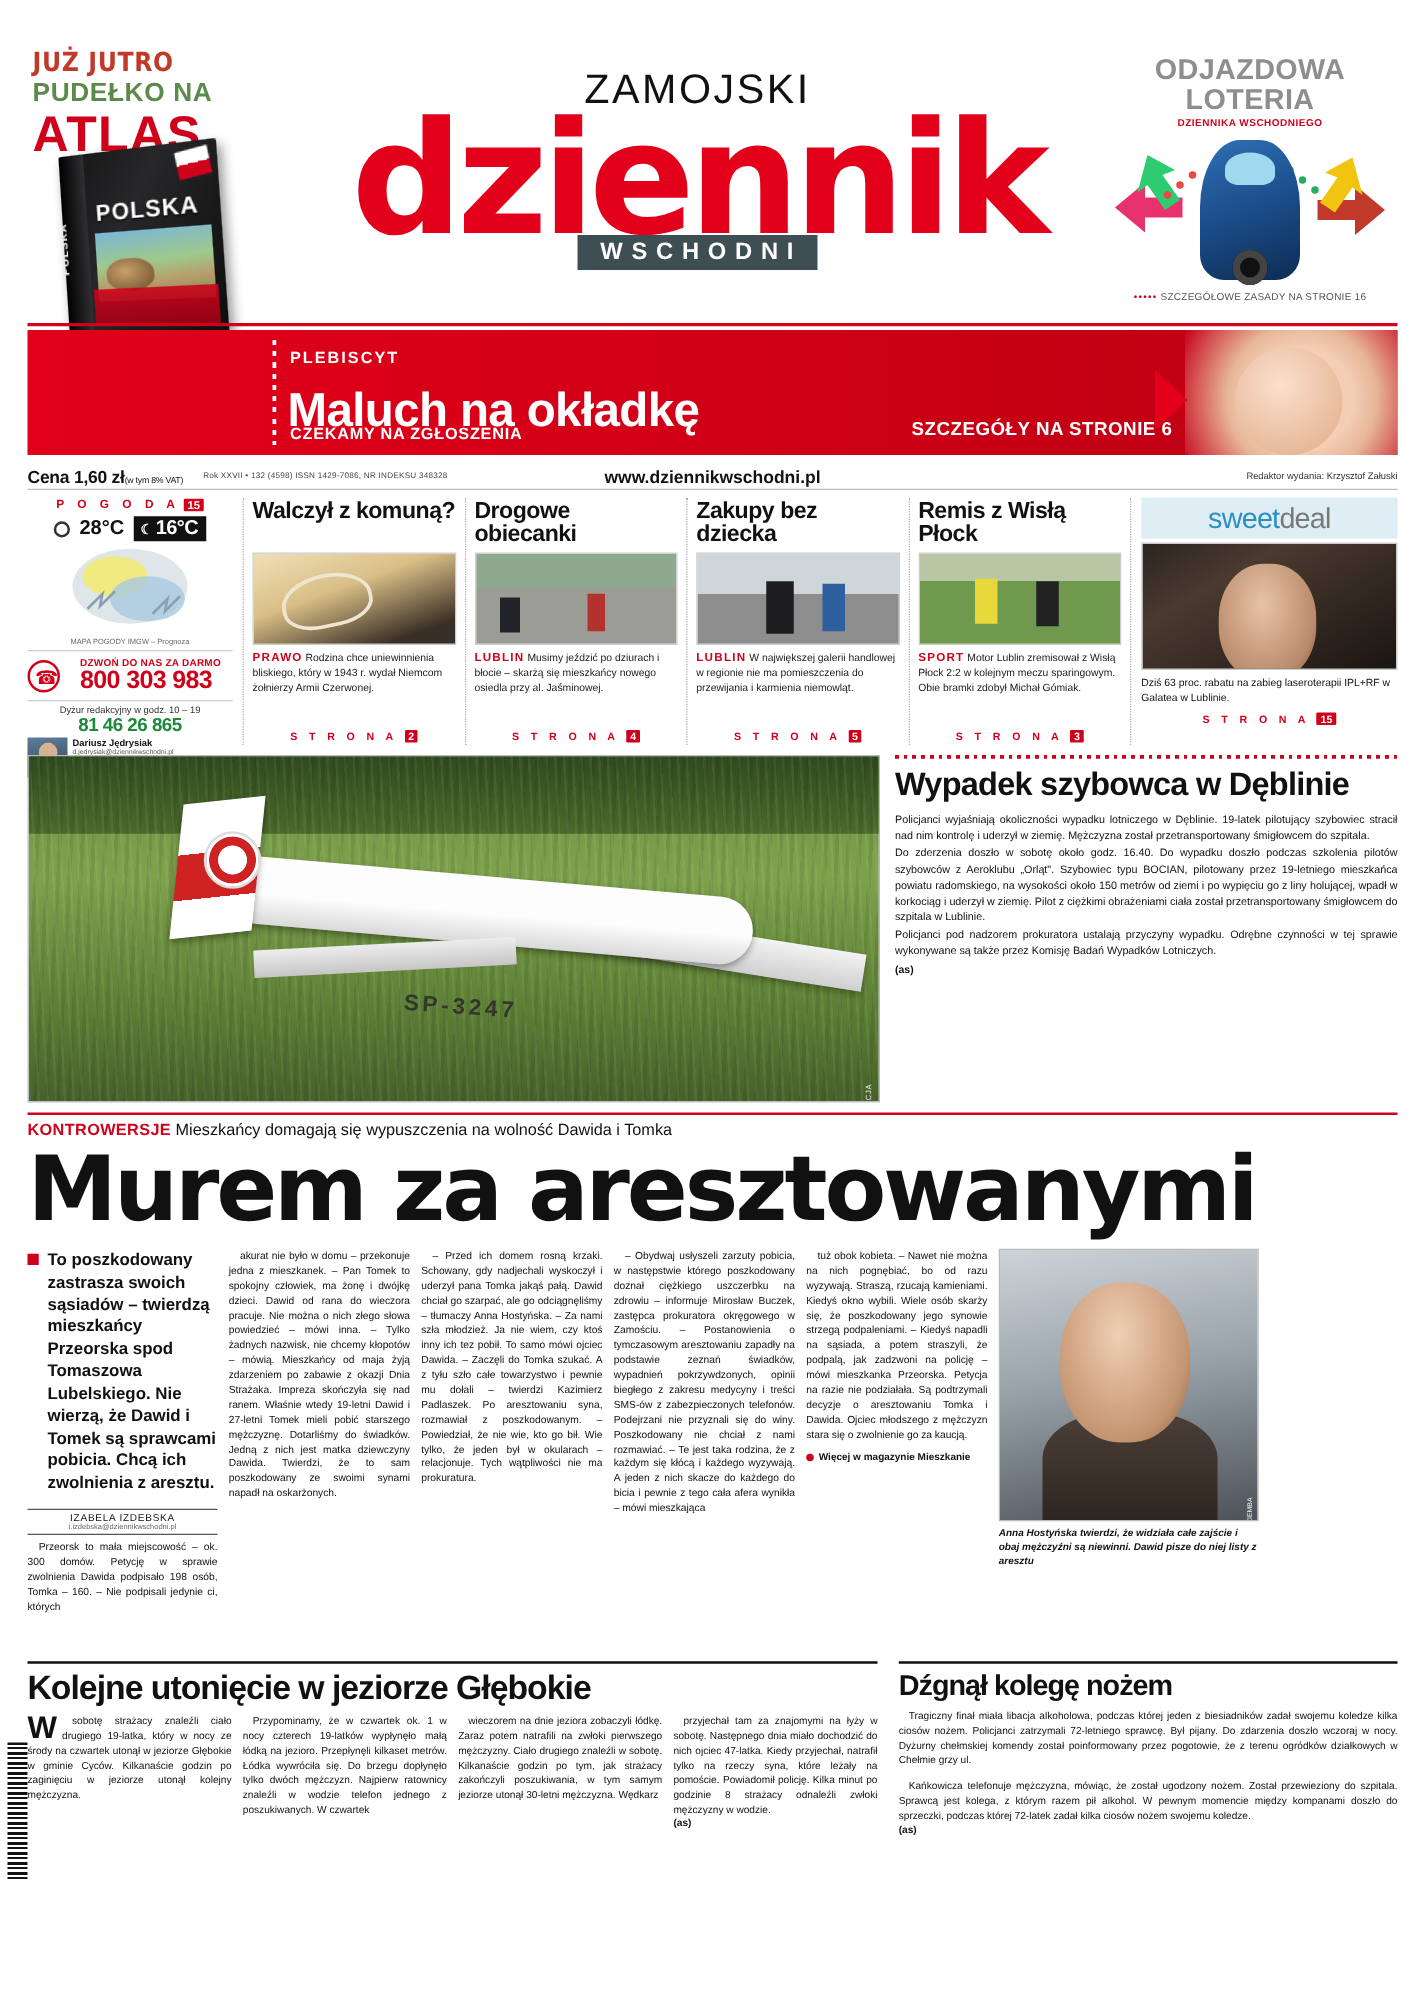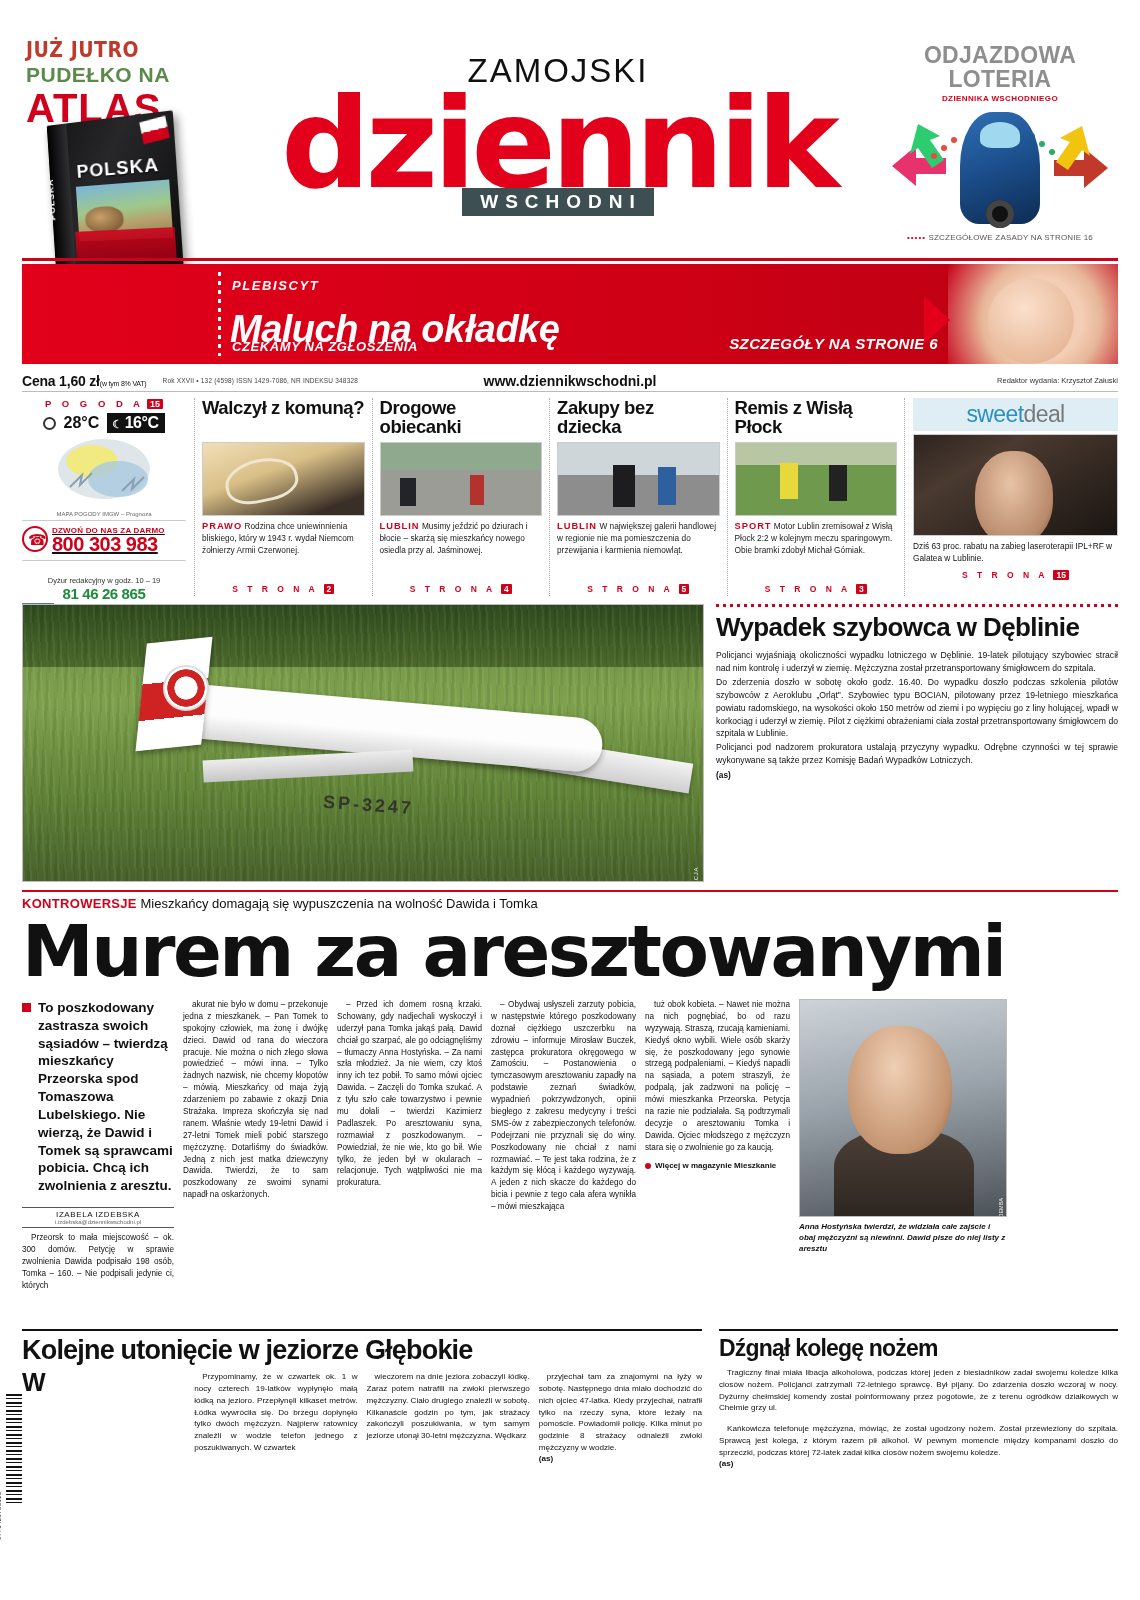--- a/index.html
+++ b/index.html
@@ -62,21 +62,21 @@
              background: linear-gradient(160deg,#2f6fb5 0%,#1b4d8a 50%,#0d2c52 100%);
              border-radius: 40% 40% 24% 24%/48% 48% 18% 18%; }
   .scooter:before{content:"";position:absolute;left:20px;top:10px;width:40px;height:26px;
              background:#9fd8ef;border-radius:50% 50% 30% 30%;}
   .scooter:after{content:"";position:absolute;left:26px;bottom:-4px;width:28px;height:28px;
              background:#111;border-radius:50%;box-shadow:inset 0 0 0 6px #444;}
   .dotrow { margin-top:2px; font-size:8px; color:#555; letter-spacing:.2px;}
   .dotrow .dots { color:#d0021b; letter-spacing:1px; }
 
   
-  .banner-wrap { position:relative; height:112px; width:1140px;font-style:italic; }
+  .banner-wrap { position:relative; height:112px; width:1140px; }
   .banner-rule { position:absolute; left:22px; right:22px; top:0; height:3px; background:#d0021b;}
   .banner { position:absolute; left:22px; right:22px; top:6px; height:100px;
             background: linear-gradient(90deg,#e2001a 0%,#cf0016 55%,#bb0012 100%); }
   .banner .dotline { position:absolute; left:196px; top:8px; bottom:8px; width:3px;
             background: repeating-linear-gradient(180deg,#fff 0 4px, transparent 4px 9px); }
   .ban-kicker { position:absolute; left:210px; top:14px; color:#fff; font-size:13px; font-weight:bold; letter-spacing:1.6px;}
   .ban-title { position:absolute; left:208px; top:44px; color:#fff; font-size:38px; font-weight:bold; letter-spacing:-.5px;}
   .ban-sub { position:absolute; left:210px; bottom:10px; color:#fff; font-size:13px; font-weight:bold; letter-spacing:.6px;}
   .ban-right { position:absolute; right:180px; bottom:12px; color:#fff; font-size:15px; font-weight:bold; letter-spacing:.4px;}
   .ban-baby { position:absolute; right:0; top:0; width:170px; height:100px; overflow:hidden;
@@ -101,27 +101,27 @@
   .wx-head { display:flex; align-items:center; justify-content:center; gap:3px; }
   .wx-head .lbl { font-size:9.5px; font-weight:bold; color:#d0021b; letter-spacing:4px;}
   .wx-head .pg { background:#d0021b;color:#fff;font-size:9px;font-weight:bold;padding:0 3px;border-radius:1px;}
   .wx-temps { display:flex; align-items:center; justify-content:center; gap:8px; margin-top:4px;}
   .wx-sun { width:13px;height:13px;border-radius:50%;border:2px solid #333;position:relative;}
   .wx-day { font-size:16px; font-weight:bold; }
   .wx-night { background:#111;color:#fff;font-size:16px;font-weight:bold;padding:1px 7px 1px 5px; letter-spacing:-.5px;}
   .wx-night .m { color:#fff; font-size:11px; margin-right:3px;}
   .wx-map { height:74px; margin-top:2px; position:relative; overflow:hidden;}
   .wx-credit { text-align:center; font-size:6px; color:#666; margin-top:2px; border-bottom:1px solid #ccc; padding-bottom:3px;}
-  .wx-phone { display:flex; gap:4px; margin-top:5px;text-decoration:underline; }
+  .wx-phone { display:flex; align-items:center; gap:16px; margin-top:5px; }
   .wx-ring { width:26px;height:26px;border:2px solid #d0021b;border-radius:50%;position:relative;flex:none;}
   .wx-ring:before{content:"\260E";position:absolute;left:4px;top:3px;font-size:15px;color:#d0021b;}
   .wx-ph-lines { flex:1; }
   .wx-ph-t { font-size:8px; font-weight:bold; color:#d0021b; letter-spacing:.2px;}
   .wx-ph-n { font-size:20px; font-weight:bold; color:#d0021b; letter-spacing:-.5px; margin-top:-2px;}
-  .wx-div { border-top:1px solid #ccc; margin-top:4px; padding-top:15px; }
+  .wx-div { border-top:1px solid #ccc; margin-top:4px; padding-top:2px; }
   .wx-duty { font-size:7.5px; text-align:center; color:#333;}
   .wx-duty-n { font-size:15px; font-weight:bold; color:#1f8a3b; text-align:center; letter-spacing:-.4px;}
   .wx-person { display:flex; gap:4px; margin-top:1px; }
   .wx-face { width:32px;height:32px;flex:none;
              background: linear-gradient(170deg,#5e7f9e,#2c3d4d);position:relative;}
   .wx-face:before{content:"";position:absolute;left:9px;top:4px;width:15px;height:16px;border-radius:50%;background:#d8b193;}
   .wx-pname { font-size:7.5px; font-weight:bold; }
   .wx-pmail { font-size:5.5px; color:#555; }
 
   .tcol { flex:1; padding:0 7px; border-left:1px dotted #aaa; position:relative; display:flex; flex-direction:column;}
@@ -470,20 +470,21 @@
     <div class="pc-cap">Anna Hostyńska twierdzi, że widziała całe zajście i obaj mężczyźni są niewinni. Dawid pisze do niej listy z aresztu</div>
   </div>
 </div>
 
 <div class="bottom">
   <div class="bl">
     <div class="bt-title">Kolejne utonięcie w jeziorze Głębokie</div>
     <div class="bt-cols">
       <div class="bt-c">
         <span class="dropcap">W</span>
+        <p>sobotę strażacy znaleźli ciało drugiego 19-latka, który w nocy ze środy na czwartek utonął w jeziorze Głębokie w gminie Cyców. Kilkanaście godzin po zaginięciu w jeziorze utonął kolejny mężczyzna.</p>
       </div>
       <div class="bt-c">
           <p>Przypominamy, że w czwartek ok. 1 w nocy czterech 19-latków wypłynęło małą łódką na jezioro. Przepłynęli kilkaset metrów. Łódka wywróciła się. Do brzegu dopłynęło tylko dwóch mężczyzn.
 Najpierw ratownicy znaleźli w wodzie telefon jednego z poszukiwanych. W czwartek</p>
         </div>
       <div class="bt-c">
           <p>wieczorem na dnie jeziora zobaczyli łódkę. Zaraz potem natrafili na zwłoki pierwszego mężczyzny. Ciało drugiego znaleźli w sobotę.
 Kilkanaście godzin po tym, jak strażacy zakończyli poszukiwania, w tym samym jeziorze utonął 30-letni mężczyzna. Wędkarz</p>
         </div>
       <div class="bt-c">

